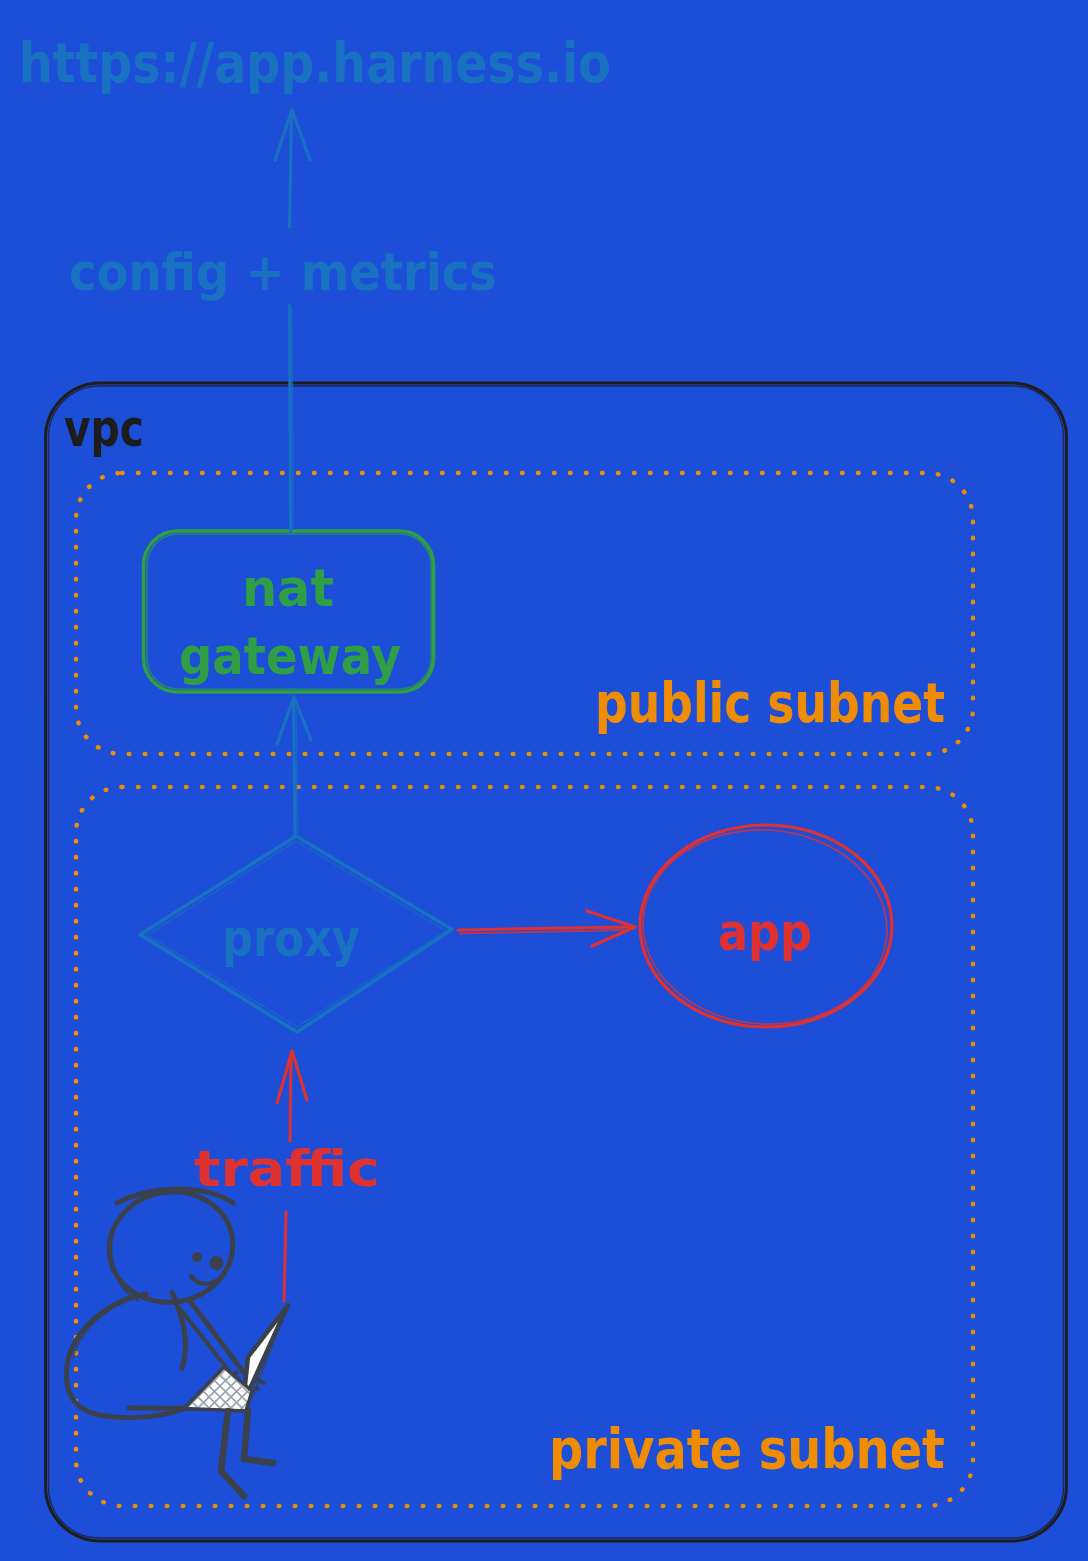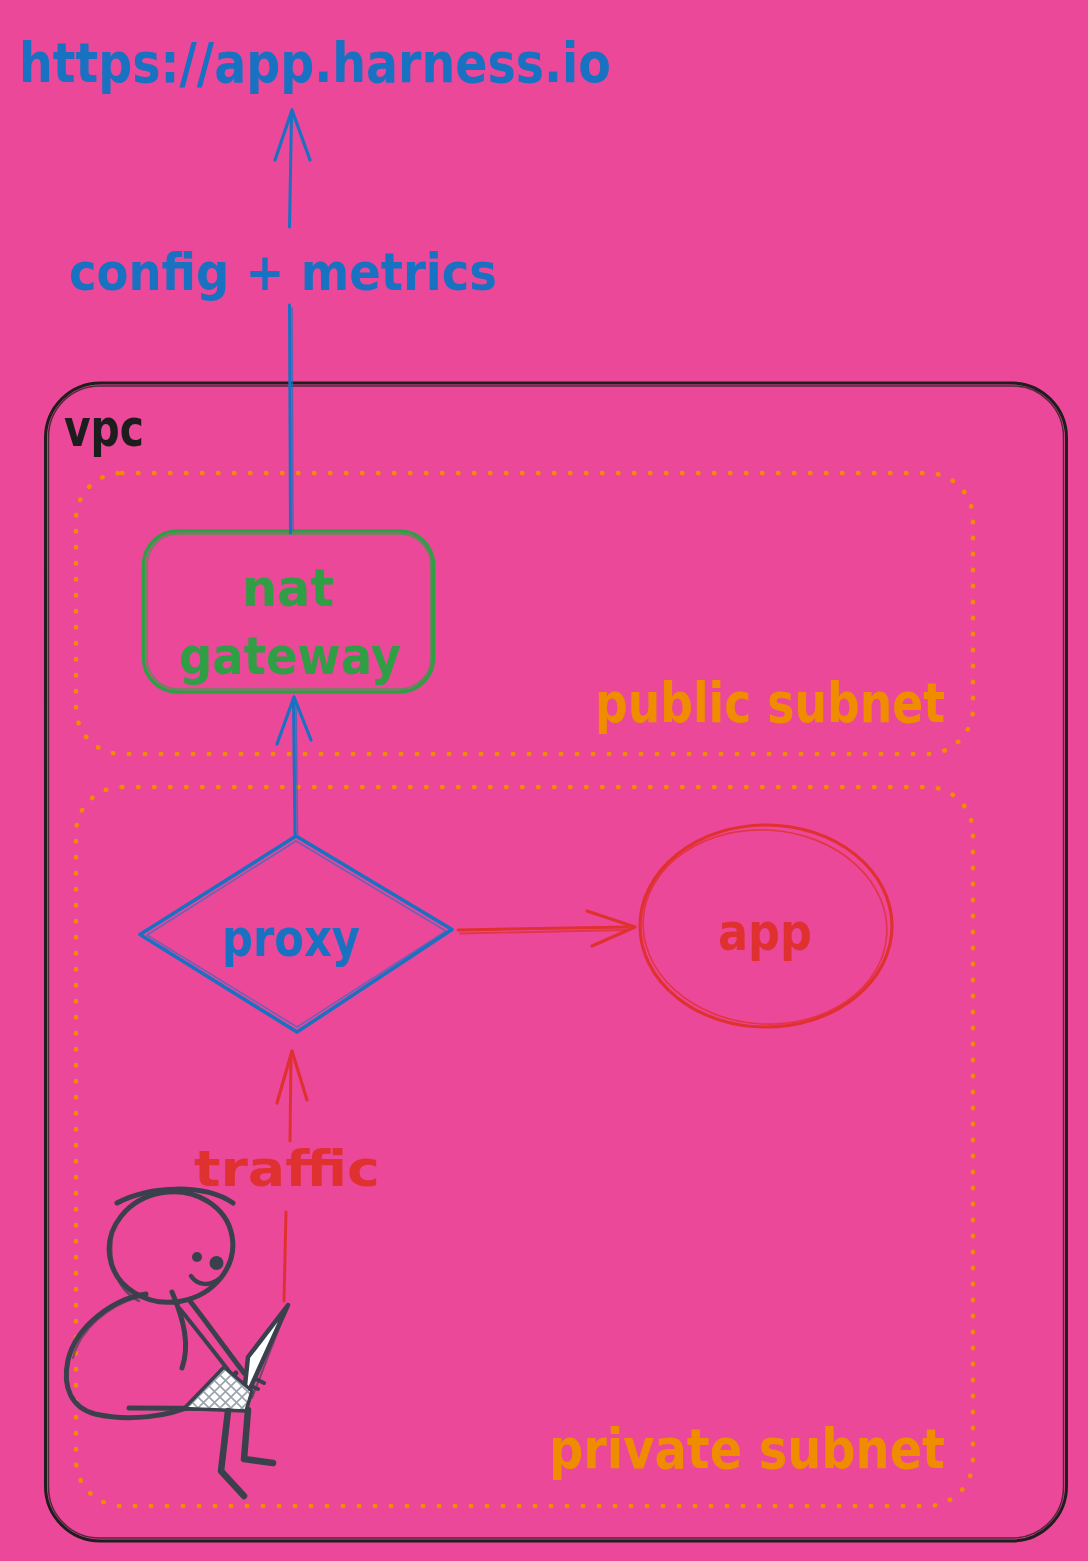--- a/index.html
+++ b/index.html
@@ -1,20 +1,20 @@
 <!DOCTYPE html>
 <html><head>
 <meta charset="utf-8">
 <style>
   html, body { margin: 0; padding: 0; background: #ffffff; }
   .canvas {
     position: relative;
     width: 1088px;
     height: 1561px;
-    background: #ec4899;
+    background: #1d4ed8;
     overflow: hidden;
     font-family: "DejaVu Sans", sans-serif;
   }
   svg { display: block; }
   text {
     font-family: "DejaVu Sans", sans-serif;
     font-weight: bold;
   }
   .t-blue   { fill: #1971c2; }
   .t-green  { fill: #2f9e44; }

